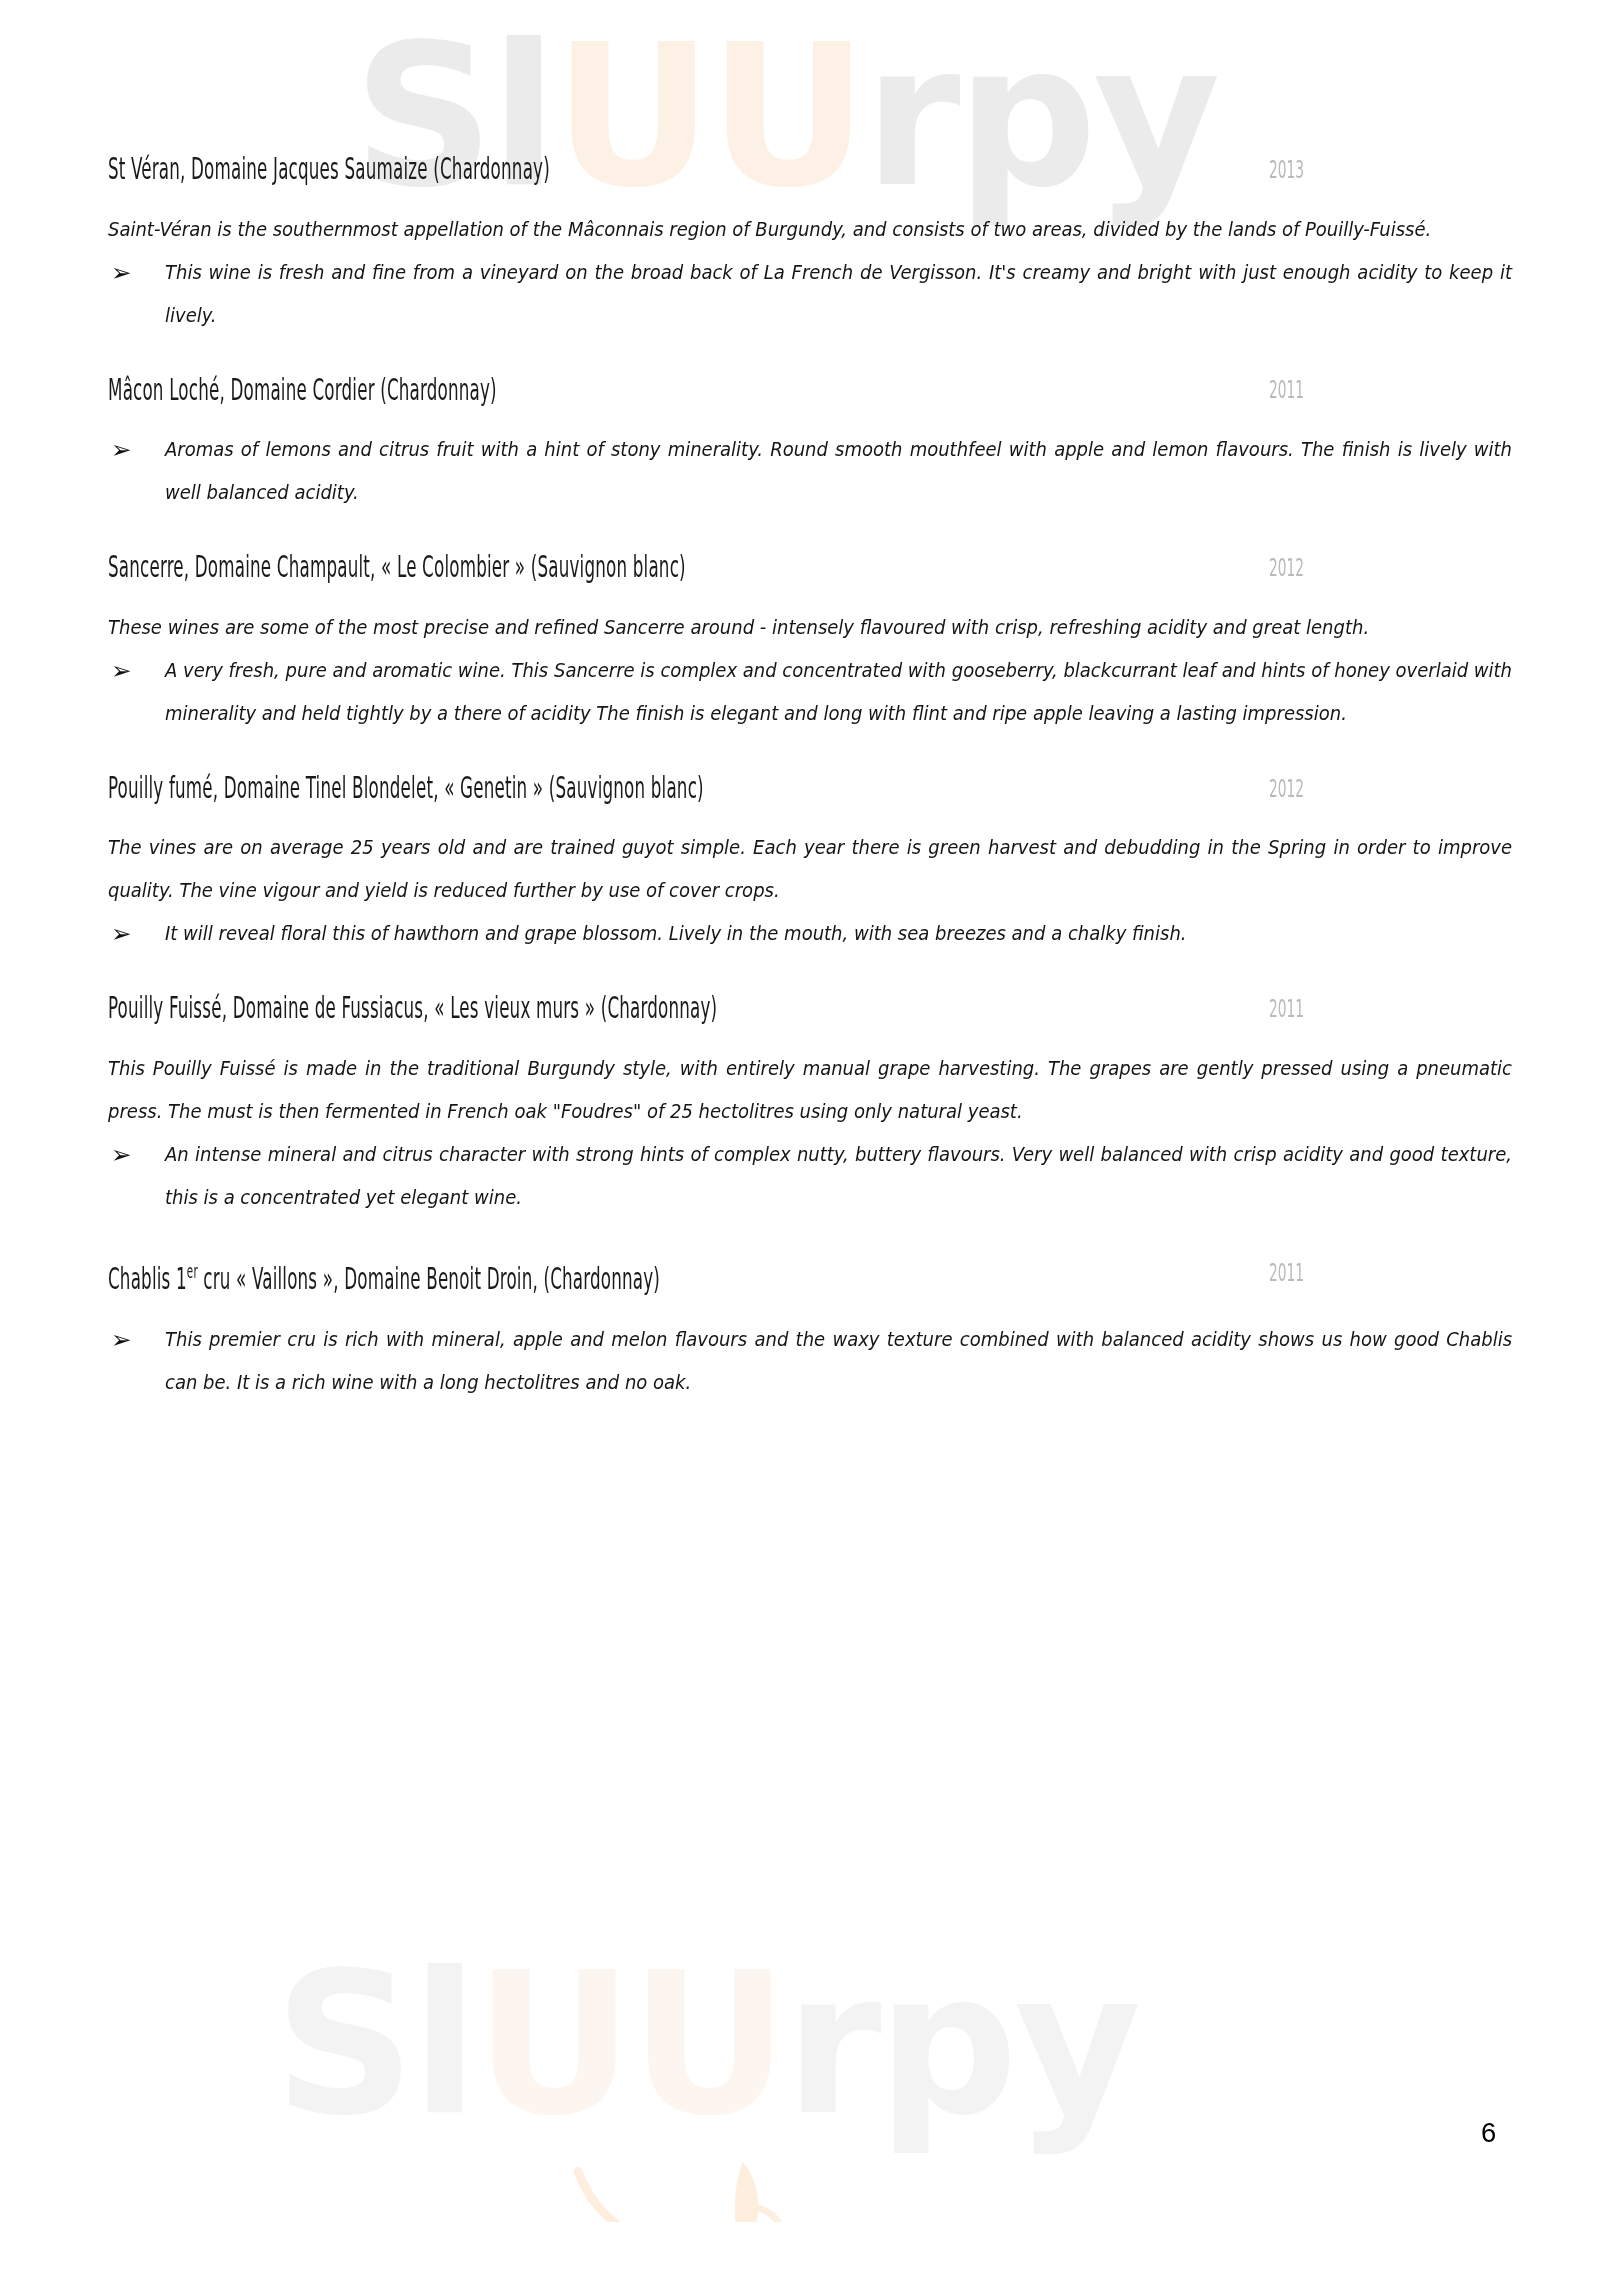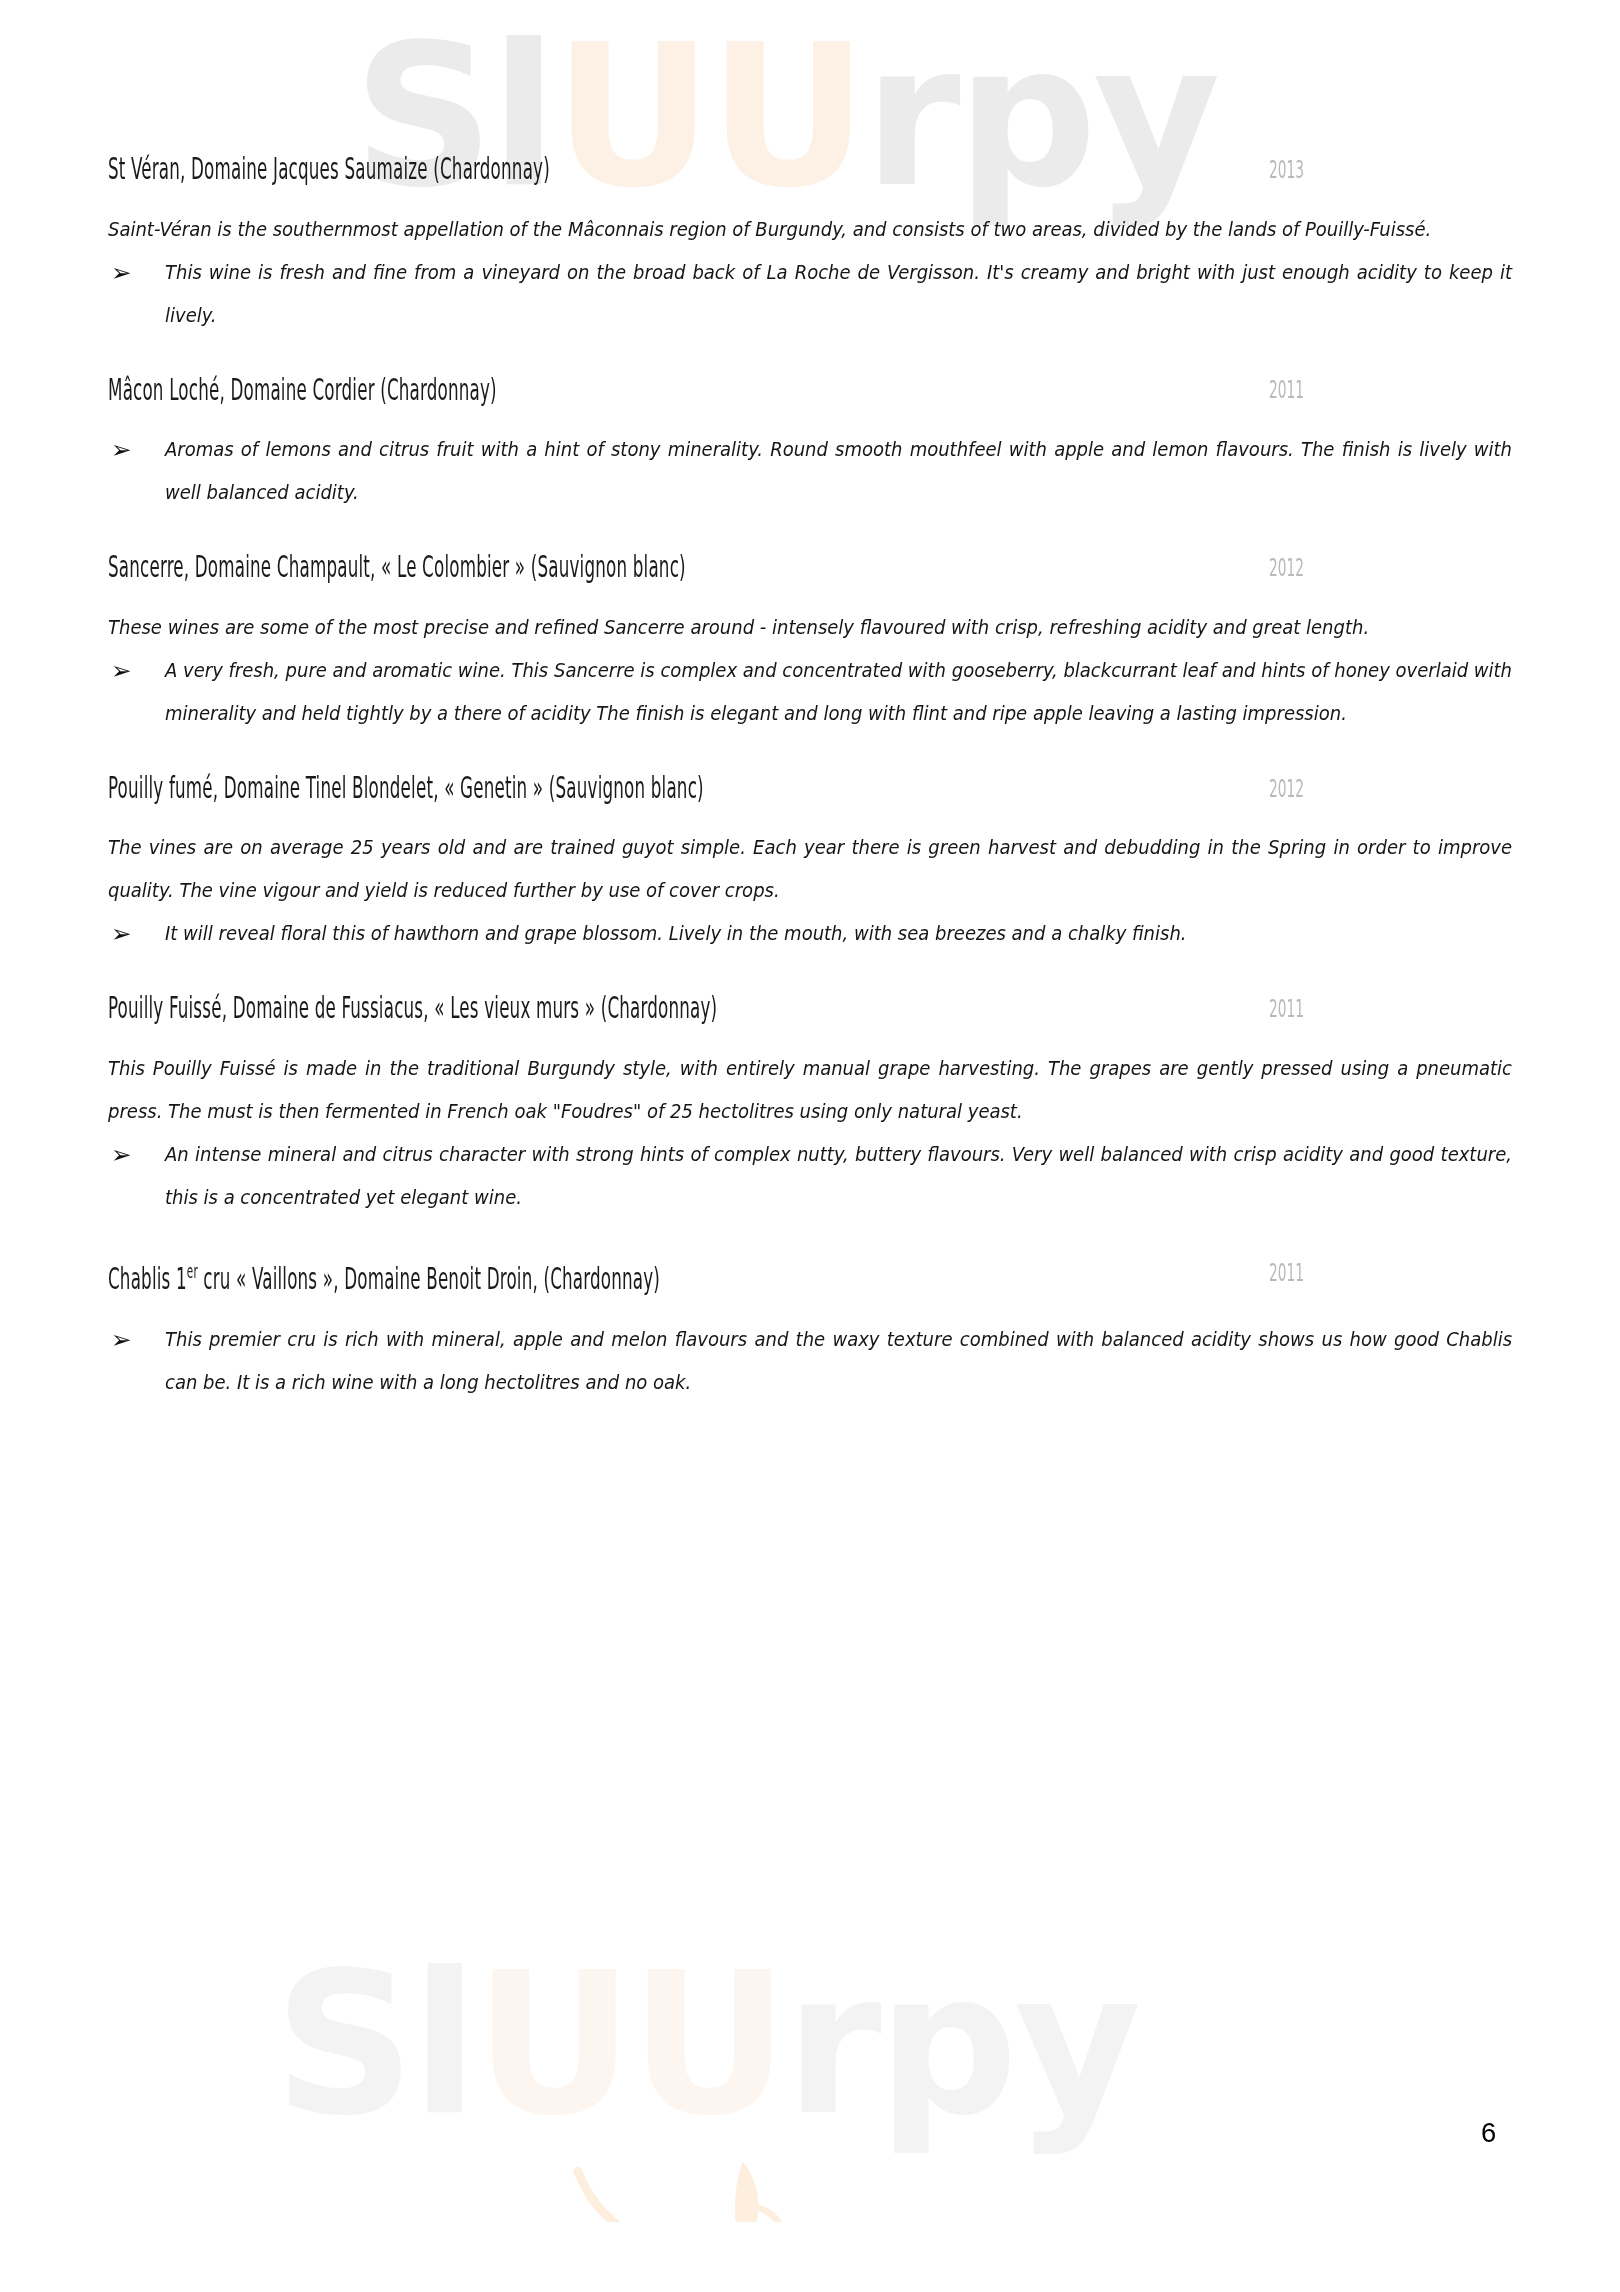--- a/index.html
+++ b/index.html
@@ -178,21 +178,21 @@
     <div class="wine-block">
       <div class="wine-head">
         <span class="wine-name">St Véran, Domaine Jacques Saumaize (Chardonnay)</span>
         <span class="wine-year">2013</span>
       </div>
       <div class="head-gap"></div>
       <p class="wine-desc">Saint-Véran is the southernmost appellation of the Mâconnais region of Burgundy, and consists of two areas, divided by the lands of Pouilly-Fuissé.</p>
       <ul class="bullets">
         <li class="bullet-row">
           <span class="bullet-marker">➢</span>
-          <span class="wine-bullet-text">This wine is fresh and fine from a vineyard on the broad back of La Roche de Vergisson. It's creamy and bright with just enough acidity to keep it lively.</span>
+          <span class="wine-bullet-text">This wine is fresh and fine from a vineyard on the broad back of La French de Vergisson. It's creamy and bright with just enough acidity to keep it lively.</span>
         </li>
       </ul>
     </div>
 
     <div class="block-gap"></div>
 
     <div class="wine-block">
       <div class="wine-head">
         <span class="wine-name">Mâcon Loché, Domaine Cordier (Chardonnay)</span>
         <span class="wine-year">2011</span>

